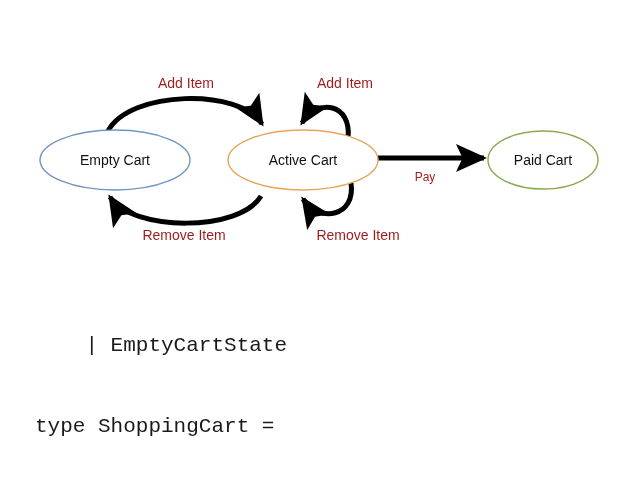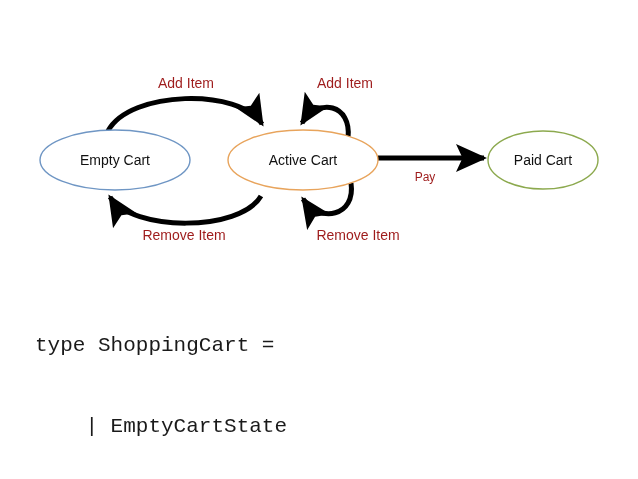--- a/index.html
+++ b/index.html
@@ -113,19 +113,19 @@
     <text class="edge-label" x="345" y="84">Add Item</text>
 
     <text class="edge-label" x="184" y="236">Remove Item</text>
 
     <text class="edge-label" x="358" y="236">Remove Item</text>
 
     <text class="edge-label small" x="425" y="178">Pay</text>
   </svg>
 
   <div id="code-block">
+    <span class="code-line">    | EmptyCartState</span>
     <span class="code-line">type ShoppingCart =</span>
-    <span class="code-line">    | EmptyCartState</span>
     
     
   </div>
 
 </div>
 
 </body></html>

